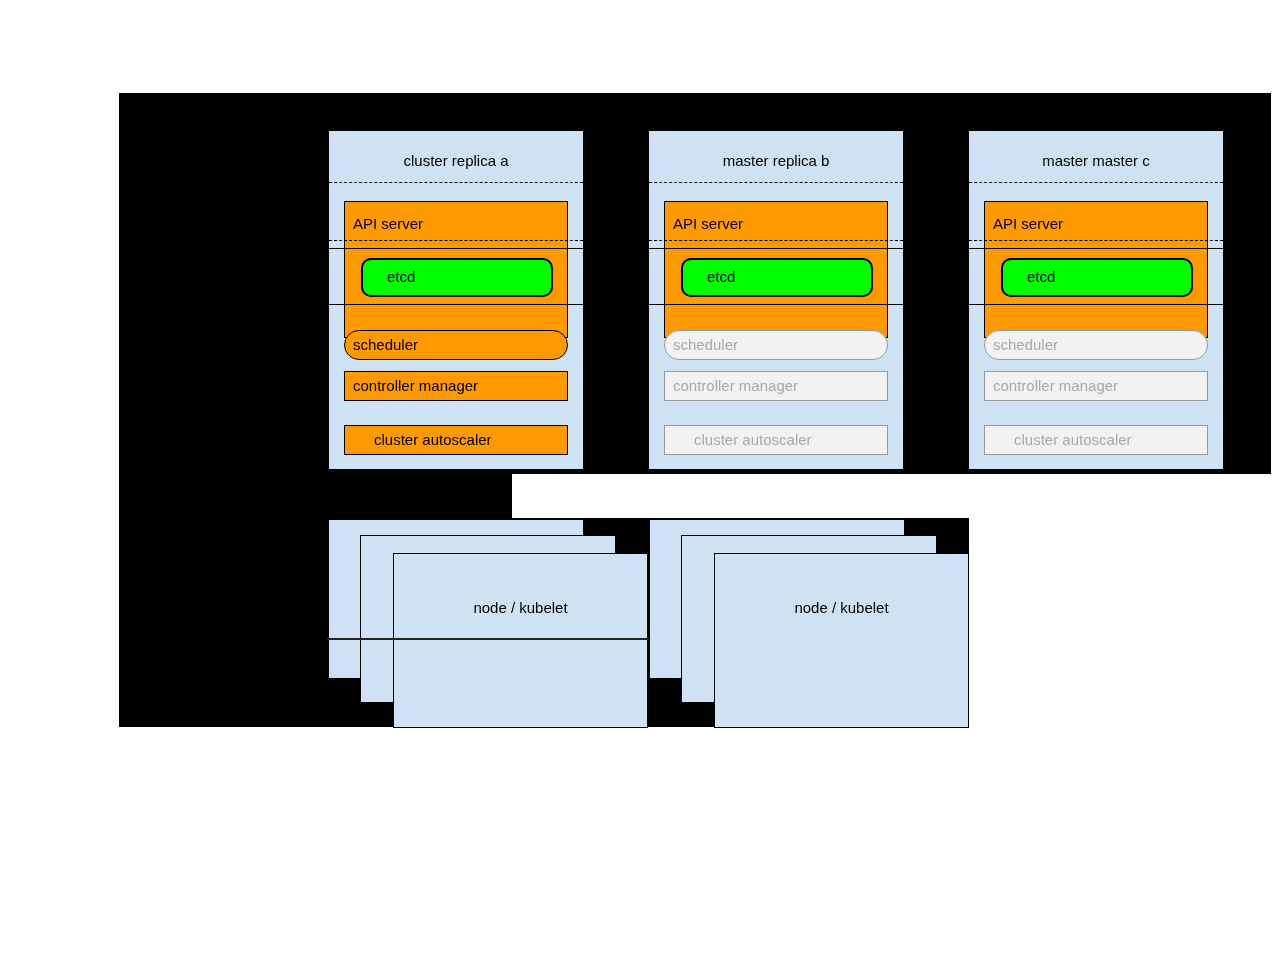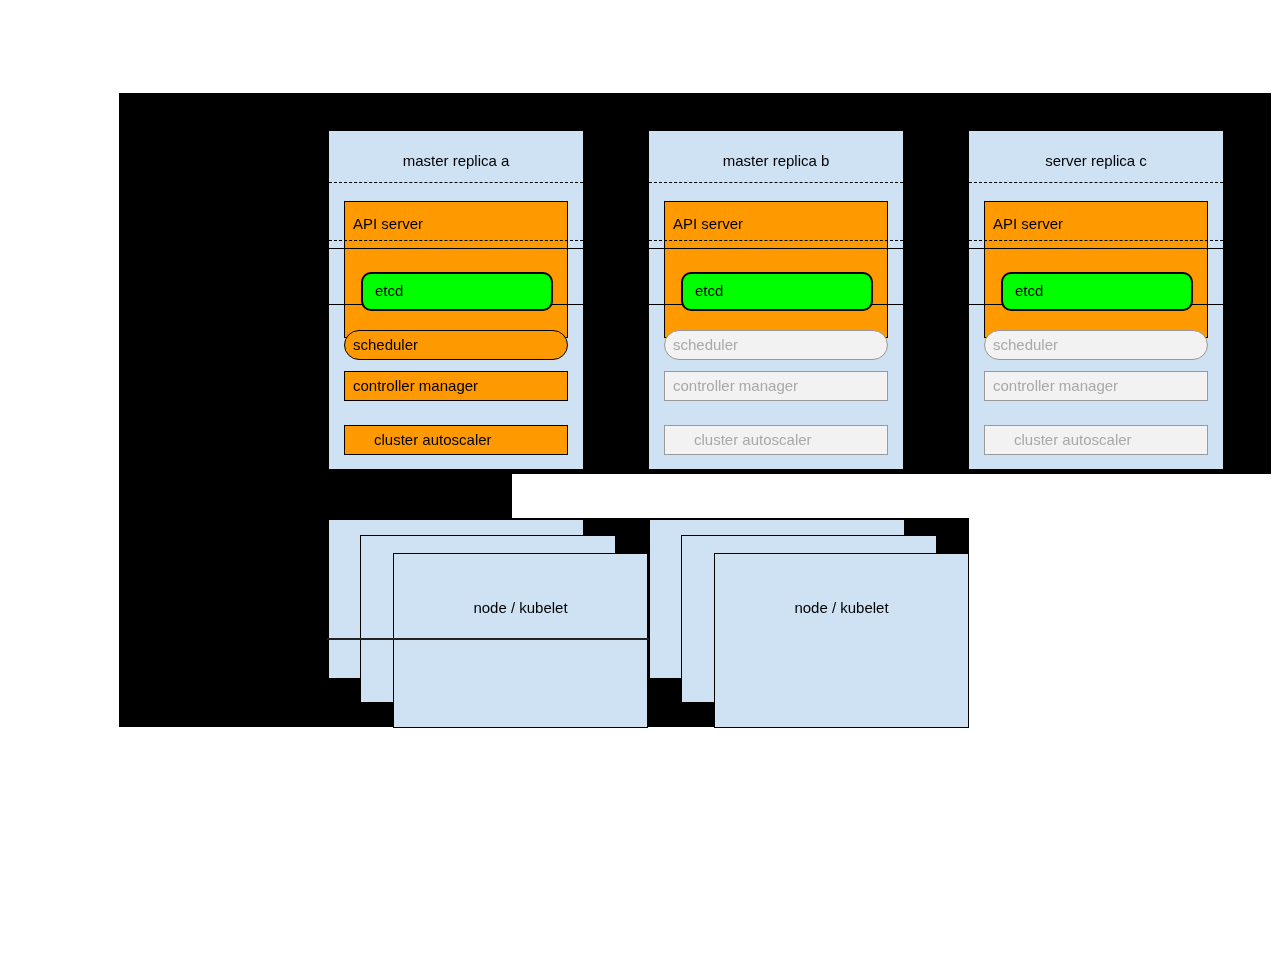--- a/index.html
+++ b/index.html
@@ -24,23 +24,23 @@
                font-size:15px; }
   .hline  { position:absolute; left:0; right:0; height:0; }
   .dashed { border-top:1px dashed #000; }
   .solid  { border-top:1px solid  #000; }
   .ln-a { top:51px; }  .ln-b { top:109px; } .ln-c { top:117px; } .ln-d { top:173px; }
 
   .api { position:absolute; left:15px; top:70px; width:224px; height:137px;
          background:#ff9900; border:1px solid #000; }
   .api-label { position:absolute; left:8px; top:13px; font-size:15px; }
 
-  .etcd { position:absolute; left:32px; top:141px; width:192px; height:39px;
+  .etcd { position:absolute; left:32px; top:127px; width:192px; height:39px;
           background:#00ff00; border:2px solid #000; border-radius:10px;
-          font-size:15px; line-height:34px; padding-left:12px; }
+          font-size:15px; line-height:34px; padding-left:24px; }
 
   .comp { position:absolute; left:15px; width:224px; height:30px;
           background:#ff9900; border:1px solid #000;
           font-size:15px; line-height:28px; padding-left:8px; }
   .comp-sched { top:199px;border-radius:15px; } .comp-cm { top:240px; } .comp-ca { top:294px;padding-left:29px; }
 
   .replica.standby .comp { background:#f2f2f2; border:1px solid #999999; color:#a8a8a8; }
 
   
   .stack { position:absolute; top:519px; width:322px; height:210px; }
@@ -56,21 +56,21 @@
 </style>
 </head>
 <body>
 
 <div class="stage">
   <div class="canvas"></div>
   <div class="white-band"></div>
   <div class="white-cutout"></div>
 
   <div class="replica r0">
-    <div class="rep-title">master replica a</div>
+    <div class="rep-title">cluster replica a</div>
     <div class="api">
       <div class="api-label">API server</div>
     </div>
     <div class="hline dashed ln-a"></div>
     <div class="hline dashed ln-b"></div>
     <div class="hline solid ln-c"></div>
     <div class="hline solid ln-d"></div>
     <div class="etcd">etcd</div>
     <div class="comp comp-sched">scheduler</div>
     <div class="comp comp-cm">controller manager</div>
@@ -86,21 +86,21 @@
     <div class="hline dashed ln-b"></div>
     <div class="hline solid ln-c"></div>
     <div class="hline solid ln-d"></div>
     <div class="etcd">etcd</div>
     <div class="comp comp-sched">scheduler</div>
     <div class="comp comp-cm">controller manager</div>
     <div class="comp comp-ca">cluster autoscaler</div>
   </div>
 
   <div class="replica r2 standby">
-    <div class="rep-title">server replica c</div>
+    <div class="rep-title">master master c</div>
     <div class="api">
       <div class="api-label">API server</div>
     </div>
     <div class="hline dashed ln-a"></div>
     <div class="hline dashed ln-b"></div>
     <div class="hline solid ln-c"></div>
     <div class="hline solid ln-d"></div>
     <div class="etcd">etcd</div>
     <div class="comp comp-sched">scheduler</div>
     <div class="comp comp-cm">controller manager</div>

